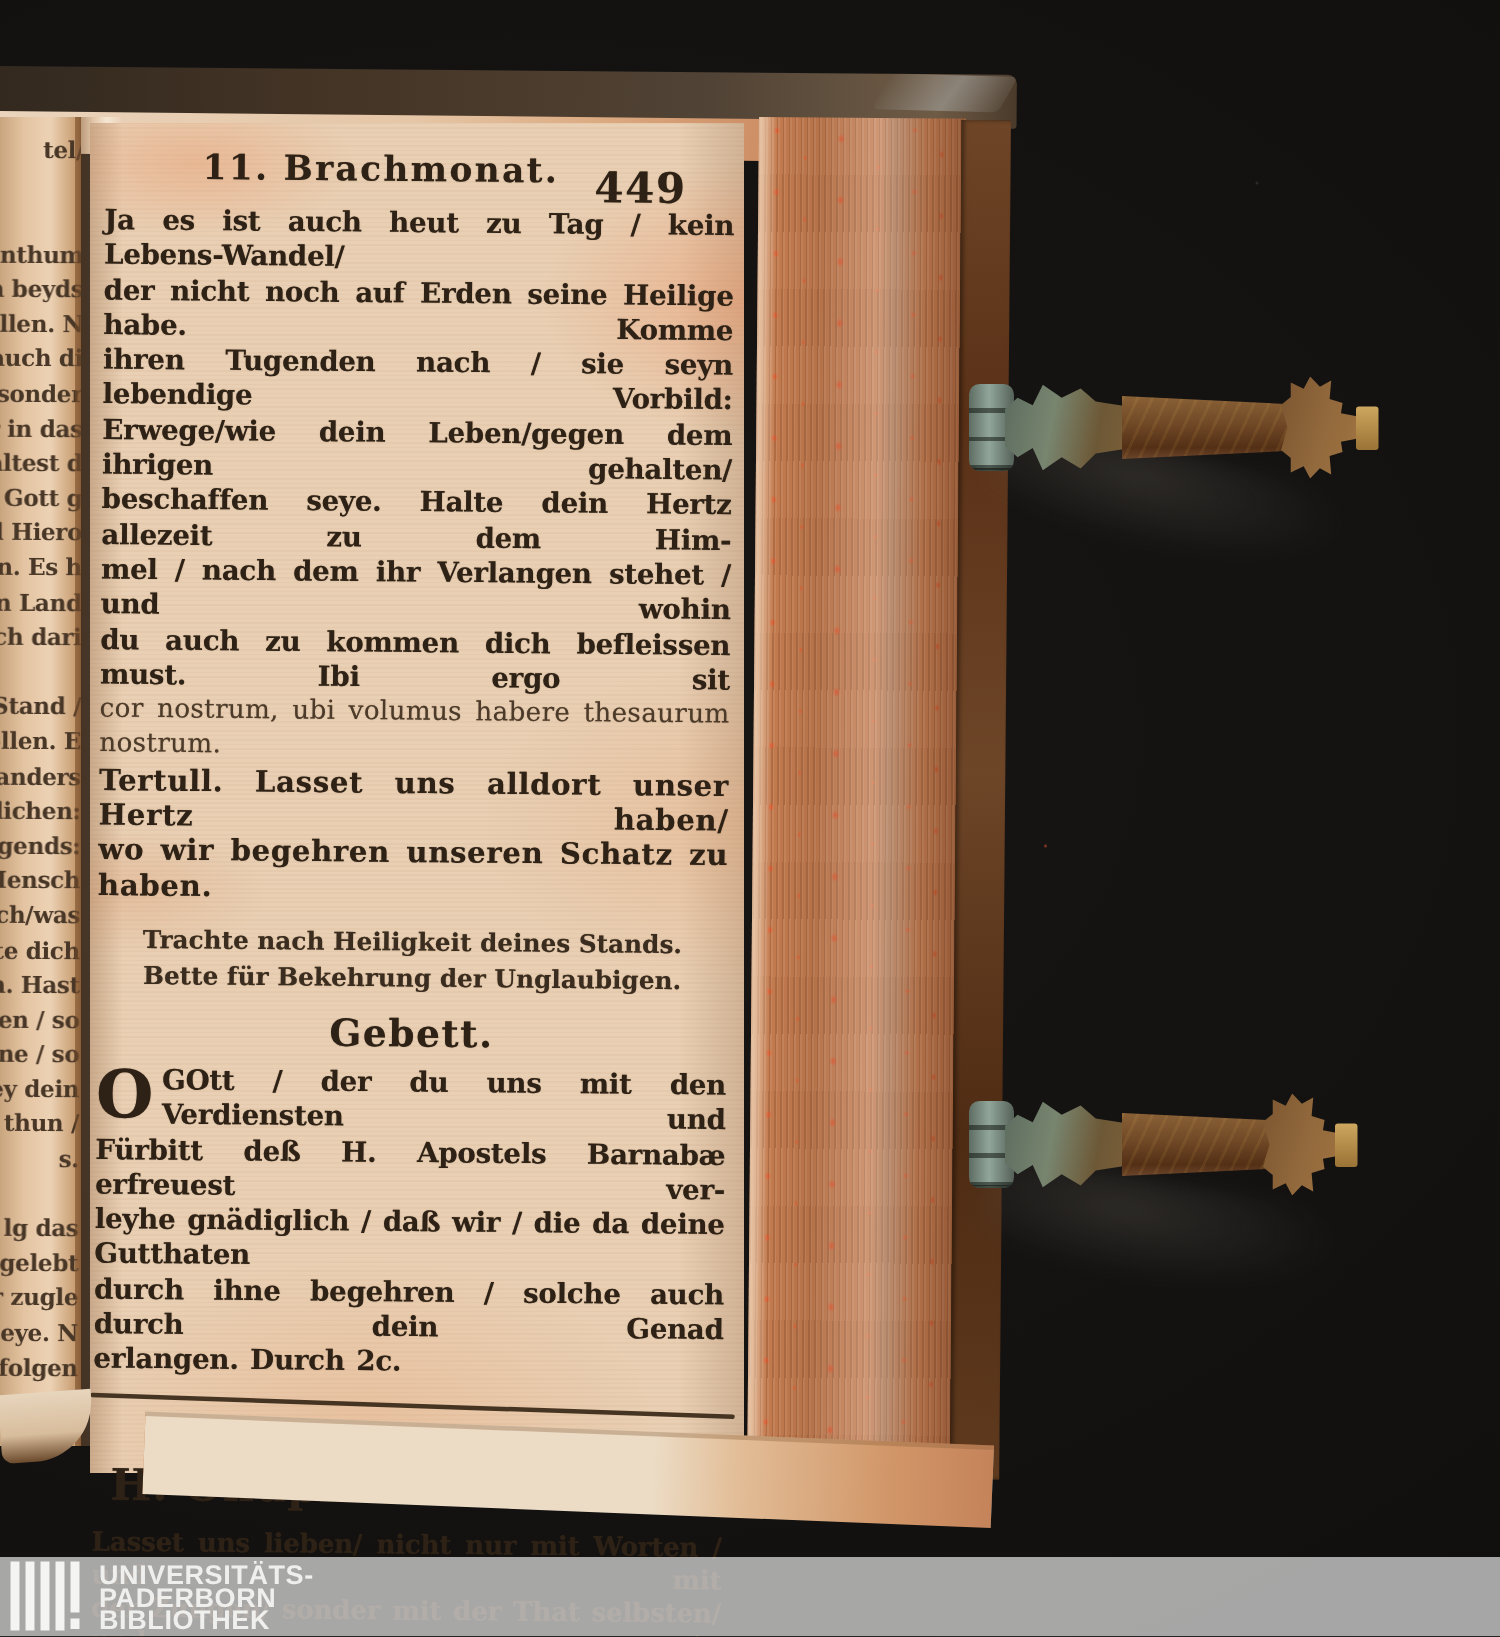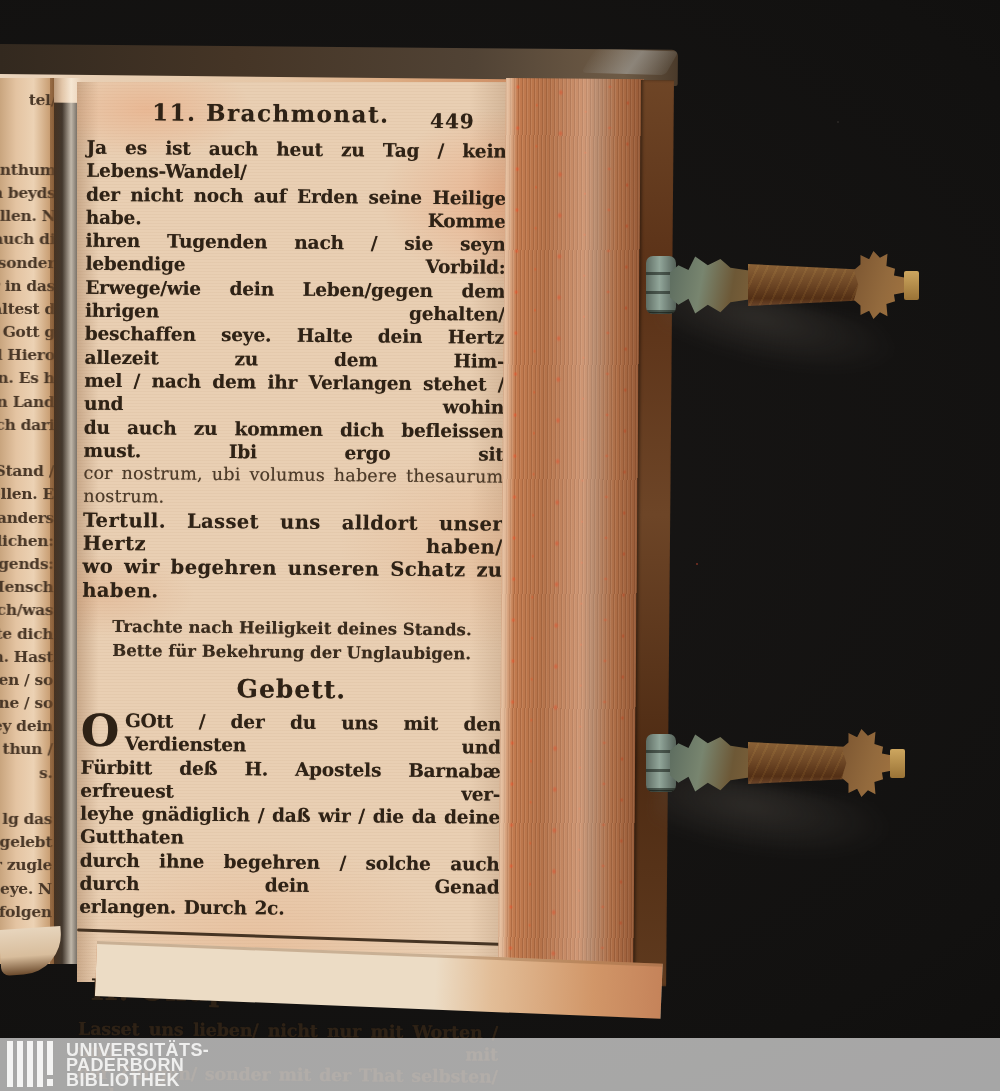--- a/index.html
+++ b/index.html
@@ -25,35 +25,35 @@
   .left-sliver{position:absolute;left:0;top:78px;width:54px;height:886px;overflow:hidden;
     background:linear-gradient(to right,#c9a57e,#e4c4a2 30%,#ecd2b4 62%,#c99f74 92%,#8a5f38);}
   .frag{height:23.2px;display:flex;justify-content:flex-end;align-items:flex-end;
     font-size:15.5px;font-weight:700;color:#483626;white-space:nowrap;overflow:visible;
     filter:blur(.35px);letter-spacing:-.3px;}
   .frag-wrap{padding-top:8px;transform:rotate(.3deg);}
 
   .gutter{position:absolute;left:50px;top:78px;width:32px;height:886px;
     background:linear-gradient(to right,rgba(116,72,36,.55),rgba(205,165,125,.25) 38%,rgba(250,238,220,.75) 66%,rgba(233,206,178,.2) 100%);}
 
-  .main-page{position:absolute;left:77px;top:82px;width:436px;height:900px;
+  .main-page{position:absolute;left:60px;top:82px;width:436px;height:900px;
     background-color:#e9cfb3;
     background-image:
       radial-gradient(150px 70px at 16% 3%, rgba(232,152,106,.42), transparent 70%),
       radial-gradient(190px 130px at 100% 13%, rgba(231,142,96,.46), transparent 70%),
       radial-gradient(230px 150px at 97% 52%, rgba(226,162,116,.30), transparent 70%),
       radial-gradient(270px 160px at 42% 97%, rgba(229,166,121,.36), transparent 72%),
       radial-gradient(130px 60px at 6% 57%, rgba(212,142,96,.25), transparent 70%),
       linear-gradient(to right, rgba(128,82,44,.30), rgba(128,82,44,0) 5%, rgba(0,0,0,0) 90%, rgba(120,75,40,.22) 100%),
       repeating-linear-gradient(to bottom, rgba(150,105,65,.055) 0 1px, transparent 1px 3px);}
   .page-text{position:absolute;inset:0;padding:16px 6px 0 10px;box-sizing:border-box;
     transform:rotate(.55deg);transform-origin:40px 20px;color:#2e2216;
     text-shadow:0 0 .7px rgba(70,45,22,.55);}
   .chapter-line{text-align:center;font-size:23px;font-weight:700;letter-spacing:1.5px;padding-right:52px;}
-  .pagenum{position:absolute;right:38px;top:24px;font-size:20px;font-weight:700;letter-spacing:1px;}
+  .pagenum{position:absolute;right:38px;top:24px;font-size:28px;font-weight:700;letter-spacing:1px;}
   .p1{margin-top:11px;}
   .tline{font-size:18.5px;line-height:23.3px;font-weight:700;letter-spacing:-.2px;word-spacing:1.5px;
     text-align:justify;text-align-last:justify;white-space:normal;}
   .tline.latin{font-weight:400;font-size:17.5px;color:#4c3b2a;letter-spacing:.2px;}
   .tline.bold{font-size:19.5px;letter-spacing:.4px;}
   .tline.boldlast{font-size:19.5px;letter-spacing:.4px;text-align-last:left;}
   .tline.plainlast{text-align-last:left;}
   .exhort{margin-top:13px;text-align:center;font-size:16.5px;line-height:24px;font-weight:600;color:#3a2c1e;}
   .gebett{margin-top:10px;text-align:center;font-size:25px;font-weight:700;letter-spacing:1px;}
   .prayer{margin-top:7px;}

